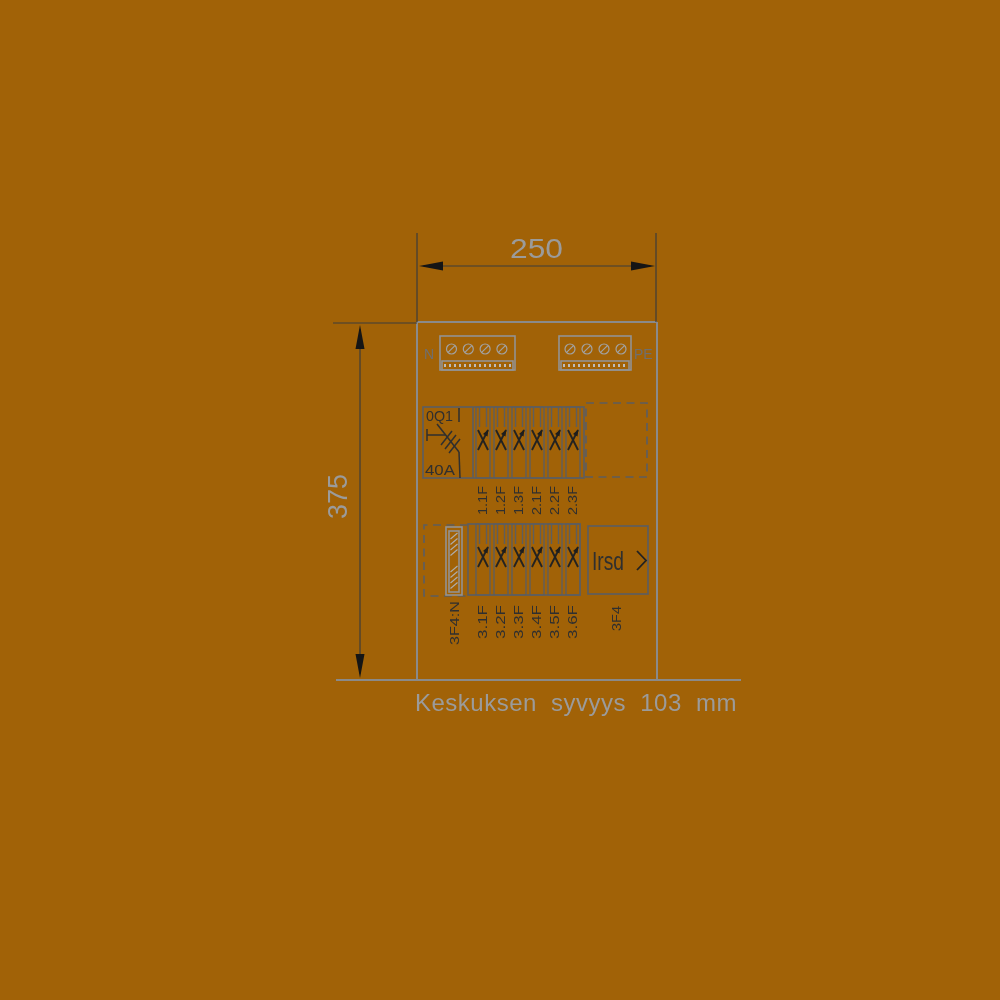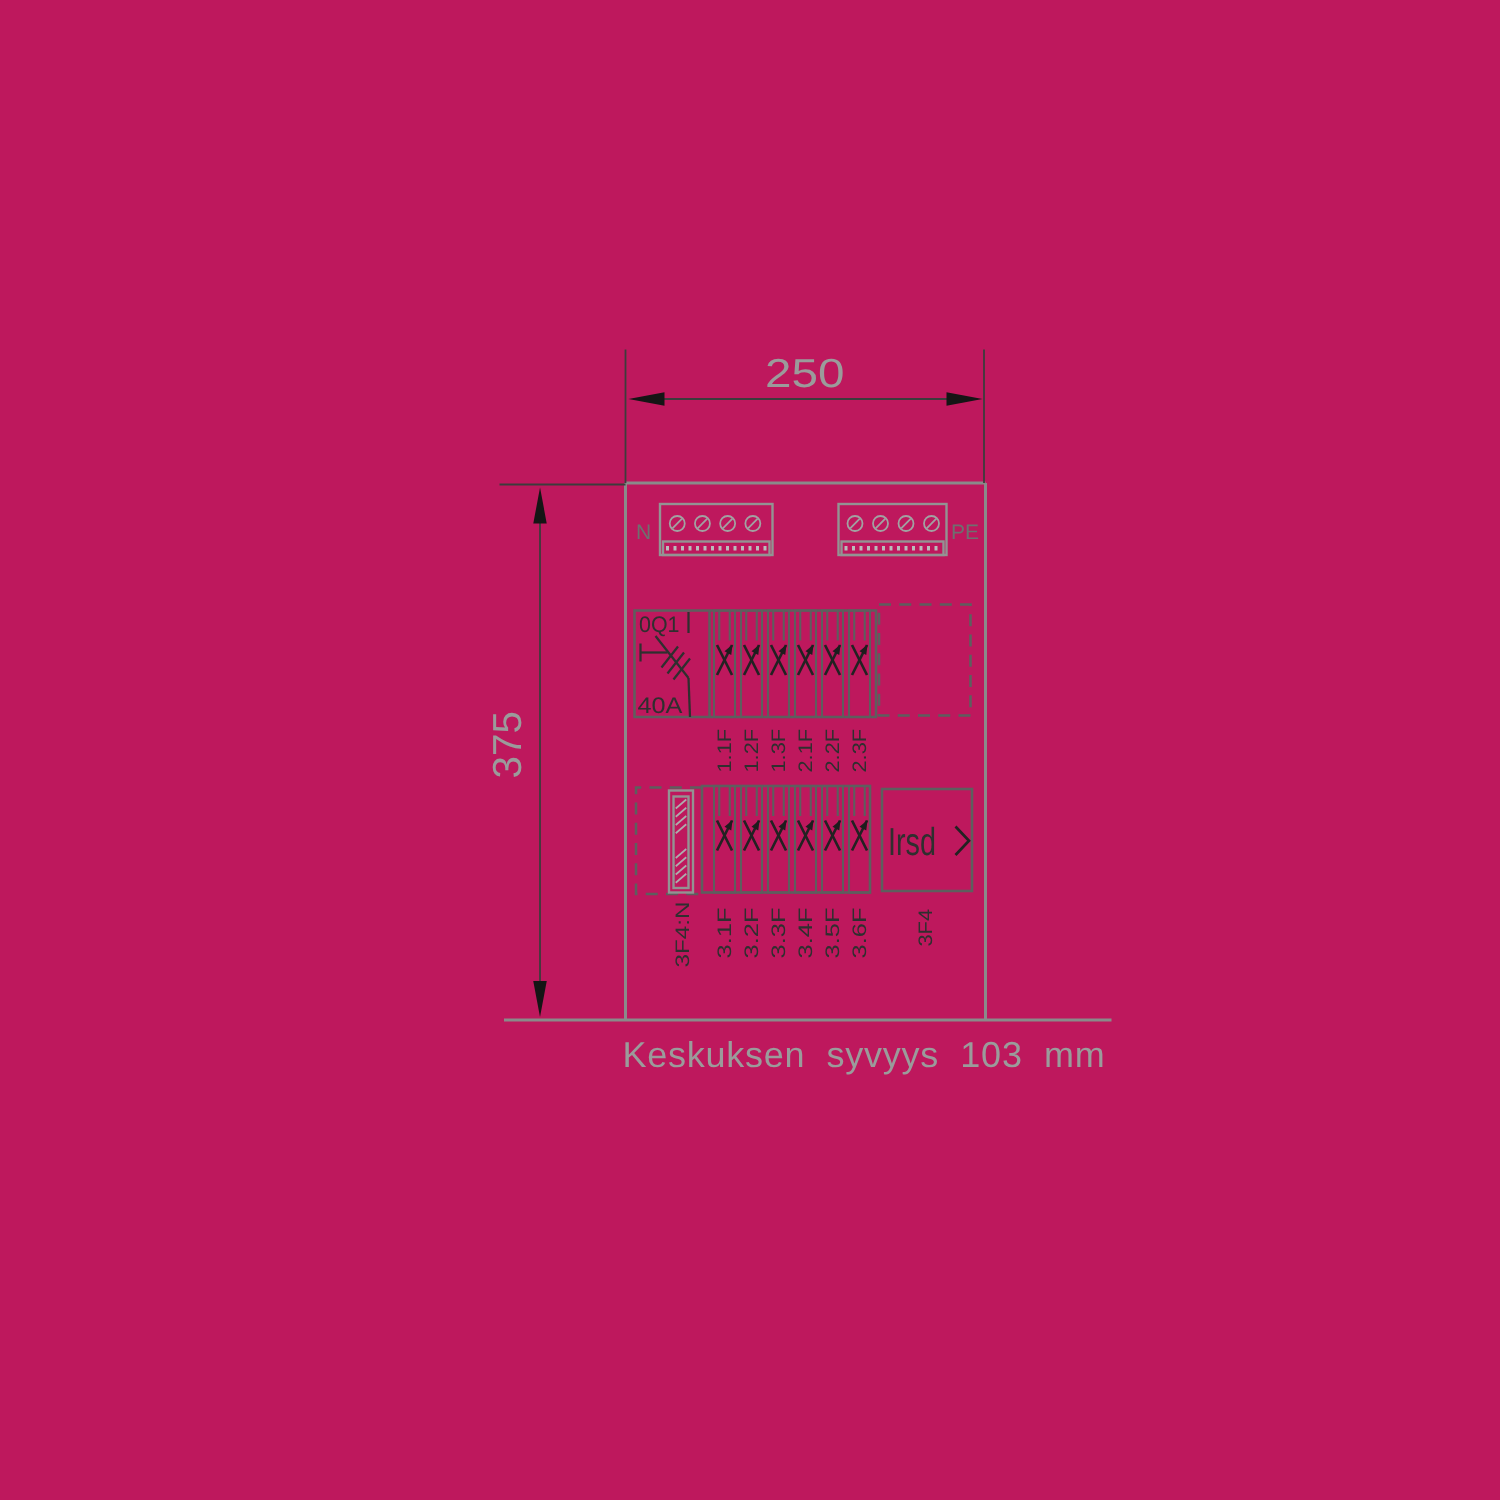--- a/index.html
+++ b/index.html
@@ -1,16 +1,16 @@
 <!DOCTYPE html>
 <html><head>
 <meta charset="utf-8">
 <style>
   html,body{margin:0;padding:0;background:#ffffff;}
-  .stage{position:relative;width:1000px;height:1000px;background:#be185d;overflow:hidden;}
+  .stage{position:relative;width:1000px;height:1000px;background:#a16207;overflow:hidden;}
   svg{display:block;}
   
   .ln-enc{stroke:#8a8a8a;stroke-width:2;fill:none;}
   .ln-blk{stroke:#939393;stroke-width:1.6;fill:none;}
   .ln-band{stroke:#5e5e5e;stroke-width:1.7;fill:none;}
   .ln-col{stroke:#5e5e5e;stroke-width:1.4;fill:none;}
   .ln-sym{stroke:#2f2f2f;stroke-width:1.5;fill:none;}
   .ln-x{stroke:#222222;stroke-width:1.8;fill:none;}
   .ln-dim{stroke:#3c3c3c;stroke-width:1.2;fill:none;}
   .dashed{stroke-dasharray:8 5.5;}

